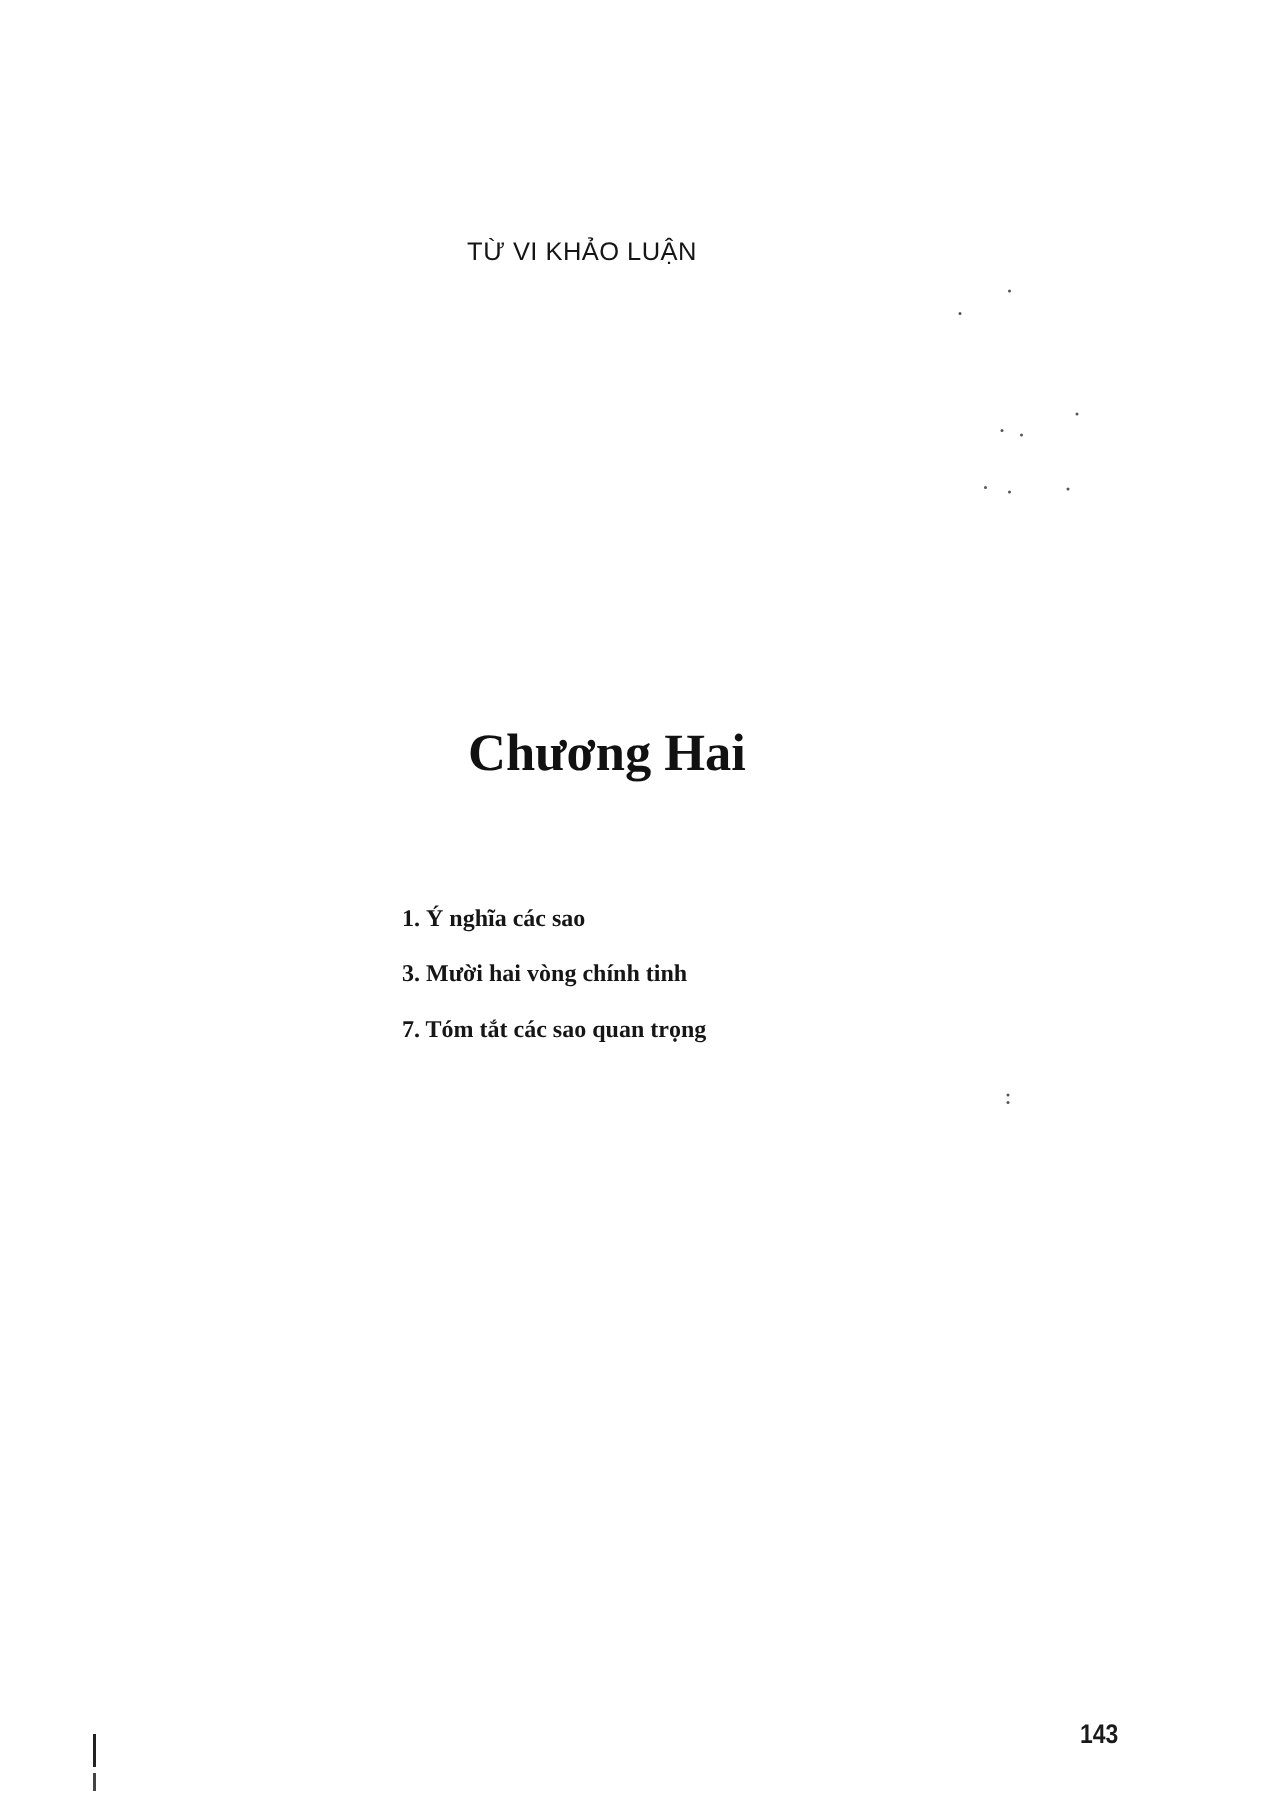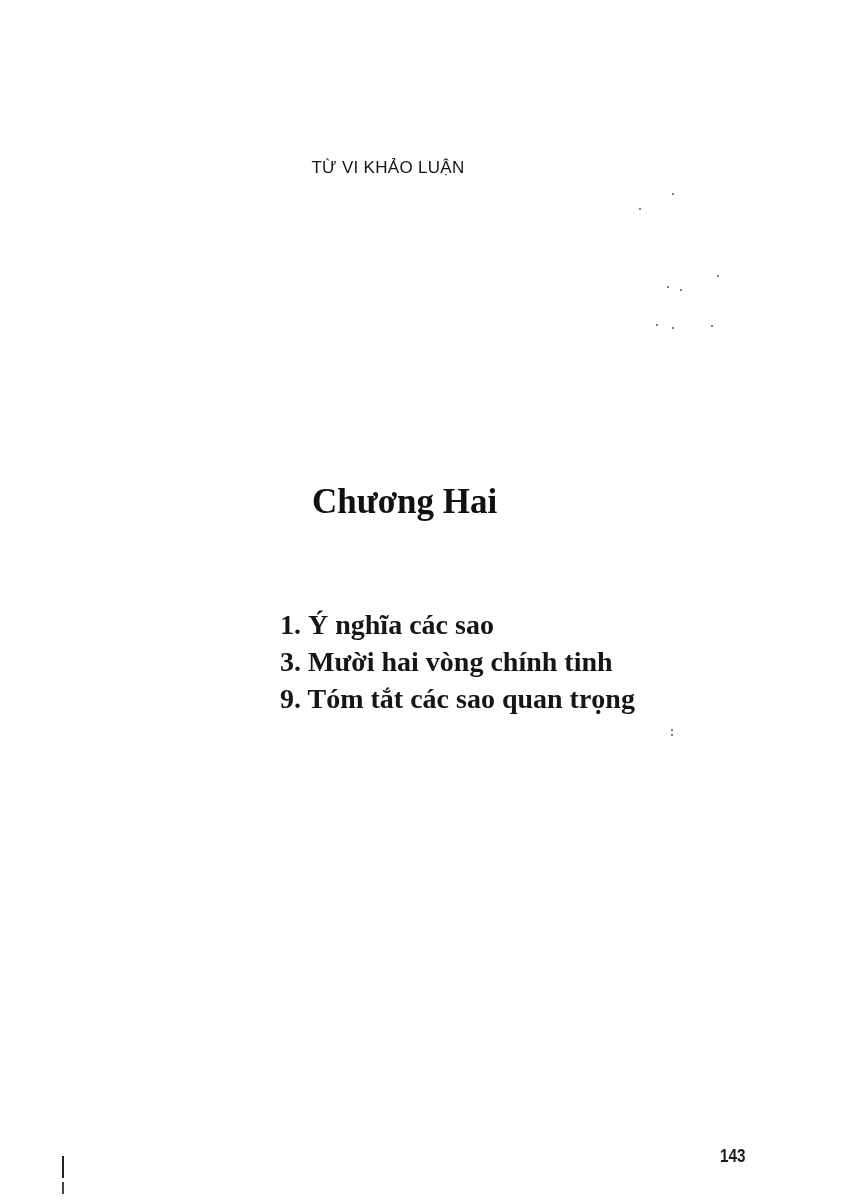--- a/index.html
+++ b/index.html
@@ -32,26 +32,26 @@
       font-family: "Liberation Serif", serif;
       font-size: 35px;
       color: #111111;
       white-space: nowrap;
       font-weight: bold;
     }
     .toc {
       position: absolute;
       left: 268px;
       top: 598px;
-      margin: 12px;
+      margin: 0;
       padding: 0;
       list-style: none;
       font-family: "Liberation Serif", serif;
       font-weight: bold;
-      font-size: 28px;
+      font-size: 16px;
       color: #161616;
     }
     .toc li {
       height: 37px;
       line-height: 30px;
       white-space: nowrap;
     }
     .page-number {
       position: absolute;
       left: 720px;
@@ -83,21 +83,21 @@
 <body>
 
 <div>
   <div class="running-header">TỪ VI KHẢO LUẬN</div>
 
   <div class="chapter-title">Chương Hai</div>
 
   <ul class="toc">
     <li>1. Ý nghĩa các sao</li>
     <li>3. Mười hai vòng chính tinh</li>
-    <li>9. Tóm tắt các sao quan trọng</li>
+    <li>7. Tóm tắt các sao quan trọng</li>
   </ul>
 
   <div class="page-number">143</div>
 
   <div class="margin-mark"></div>
 
   <div class="speck" style="left:672px;top:193px;"></div>
   <div class="speck" style="left:639px;top:208px;"></div>
   <div class="speck" style="left:717px;top:275px;"></div>
   <div class="speck" style="left:667px;top:286px;"></div>

